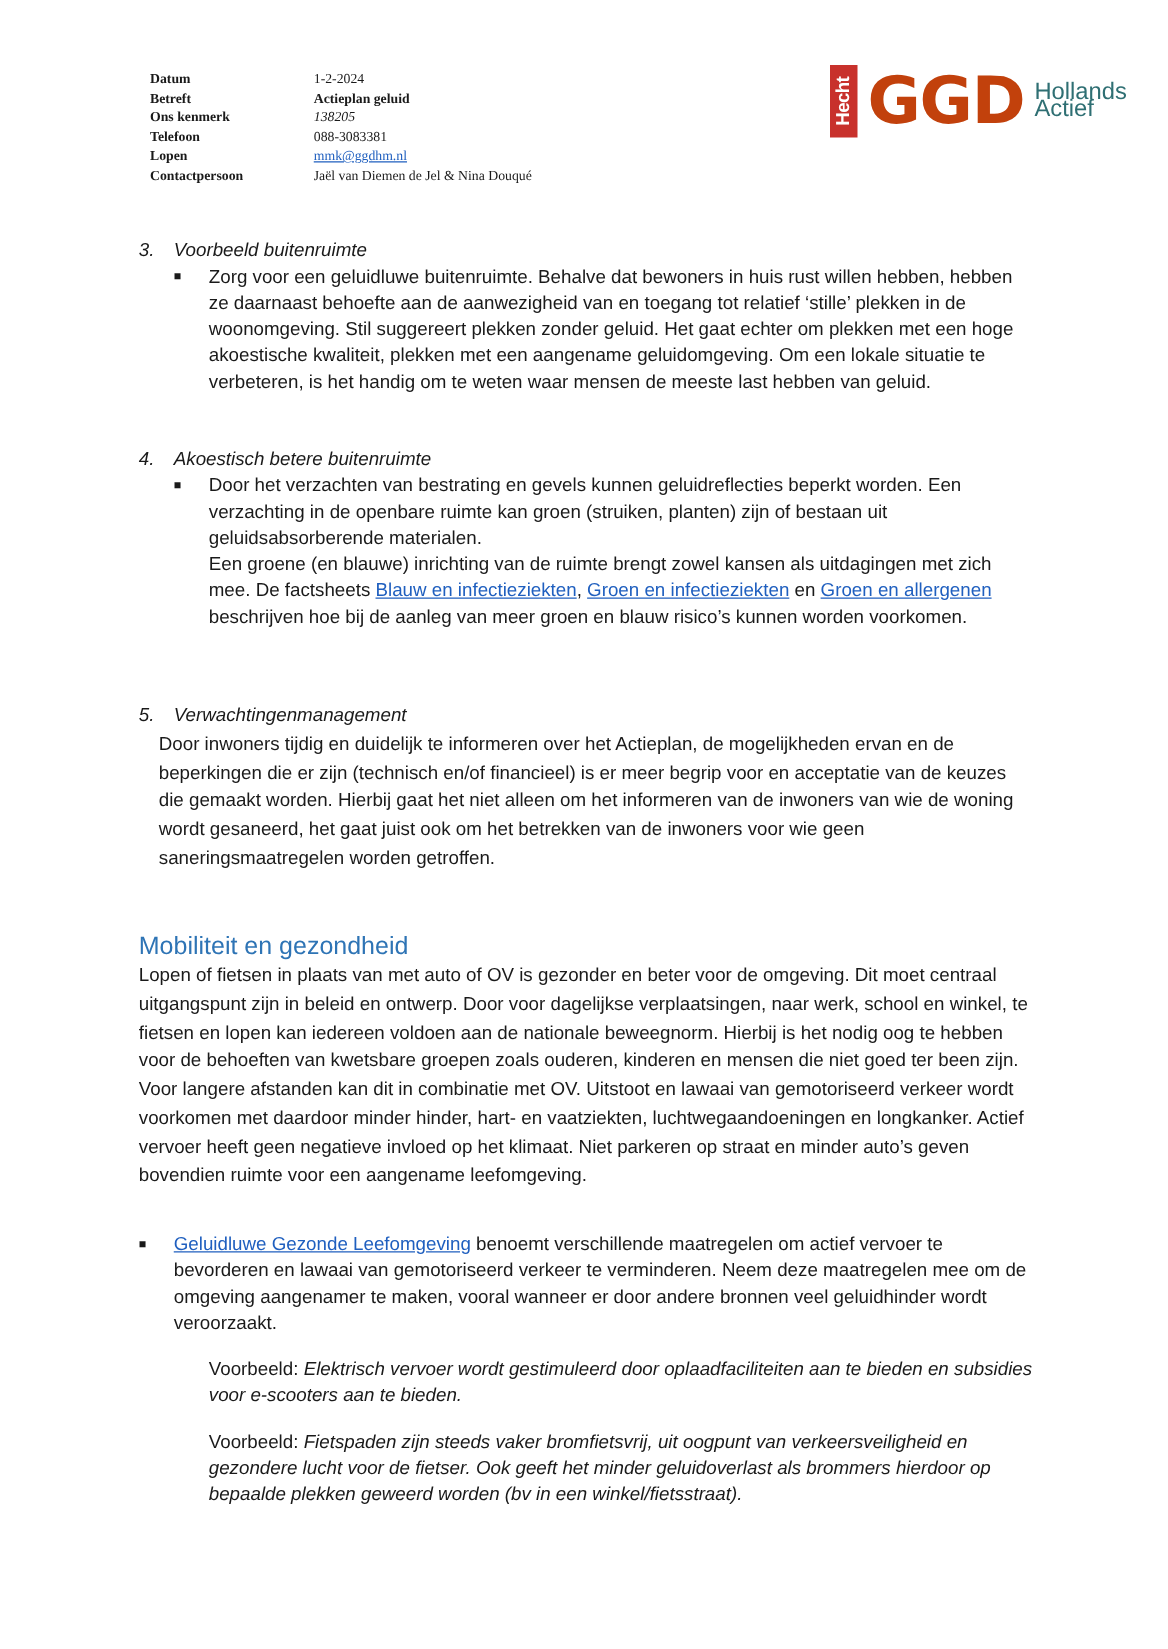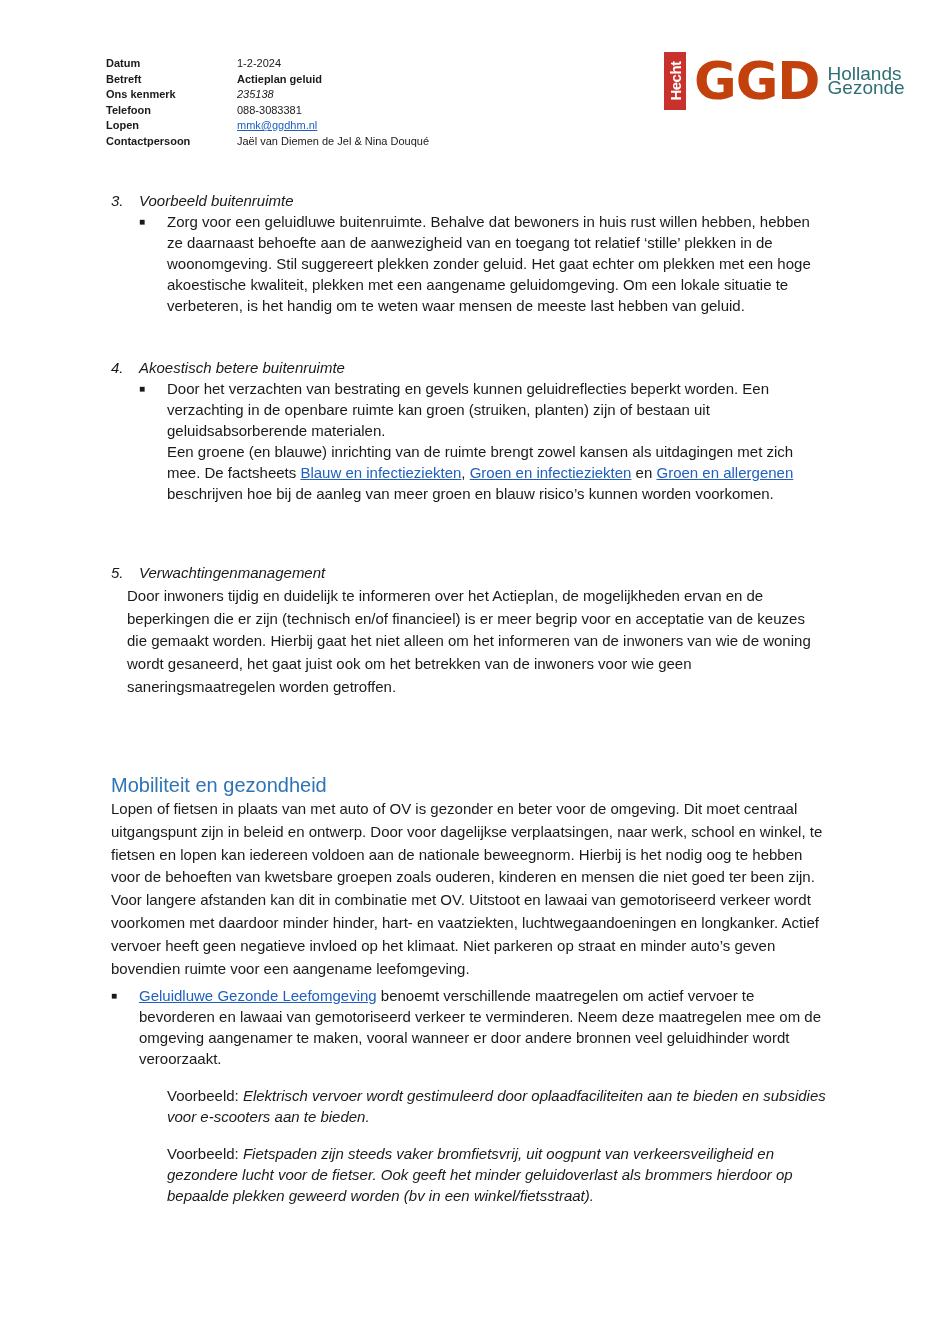--- a/index.html
+++ b/index.html
@@ -1,18 +1,18 @@
 <!DOCTYPE html>
 <html><head>
 <meta charset="utf-8">
 <style>
   html, body { margin: 0; padding: 0; background: #ffffff; }
   body { width: 934px; height: 1319px; position: relative; overflow: hidden;
          font-family: "Liberation Sans", sans-serif; color: #1a1a1a; }
-  .meta { position: absolute; left: 106px; top: 56px; font-size: 11px; line-height: 15.5px; }
+  .meta { position: absolute; left: 120px; top: 56px; font-size: 11px; line-height: 15.5px; font-family: Liberation Serif, serif; }
   .meta-row { display: flex; }
   .meta-label { width: 131px; font-weight: bold; }
   .meta-value.bold { font-weight: bold; text-align: center; }
   .meta-value.italic { font-style: italic; }
   .link { color: #1f5fbf; text-decoration: underline; }
 
   .logo { position: absolute; left: 664px; top: 52px; height: 58px; display: flex; align-items: center; }
   .hecht { width: 22px; height: 58px; background: #c8312c; color: #fff; position: relative; }
   .hecht span { position: absolute; left: 50%; top: 50%; transform: translate(-50%,-50%) rotate(-90deg);
                 font-size: 15px; font-weight: bold; white-space: nowrap; letter-spacing: -0.5px; }
@@ -38,21 +38,21 @@
   <div class="meta-row">
     <span class="meta-label">Datum</span>
     <span class="meta-value">1-2-2024</span>
   </div>
   <div class="meta-row">
     <span class="meta-label">Betreft</span>
     <span class="meta-value bold">Actieplan geluid</span>
   </div>
   <div class="meta-row">
     <span class="meta-label">Ons kenmerk</span>
-    <span class="meta-value italic">235138</span>
+    <span class="meta-value italic">138205</span>
   </div>
   <div class="meta-row">
     <span class="meta-label">Telefoon</span>
     <span class="meta-value">088-3083381</span>
   </div>
   <div class="meta-row">
     <span class="meta-label">Lopen</span>
     <span class="meta-value link">mmk@ggdhm.nl</span>
   </div>
   <div class="meta-row">
@@ -61,21 +61,21 @@
   </div>
 </div>
 
 <div class="logo">
   <div class="hecht">
     <span>Hecht</span>
   </div>
   <div class="ggd">GGD</div>
   <div class="hm">
     <div>Hollands</div>
-    <div>Gezonde</div>
+    <div>Actief</div>
   </div>
 </div>
 
 <div class="content" style="top:190px;">
   <div class="item-head">
     <span class="num">3.</span>
     <span>Voorbeeld buitenruimte</span>
   </div>
   <div class="bullet-block">
     <span class="bullet">■</span>
@@ -98,21 +98,21 @@
 </div>
 
 <div class="content" style="top:562px; line-height:22.8px;">
   <div class="item-head">
     <span class="num">5.</span>
     <span>Verwachtingenmanagement</span>
   </div>
   <div class="indent-28">Door inwoners tijdig en duidelijk te informeren over het Actieplan, de mogelijkheden ervan en de beperkingen die er zijn (technisch en/of financieel) is er meer begrip voor en acceptatie van de keuzes die gemaakt worden. Hierbij gaat het niet alleen om het informeren van de inwoners van wie de woning wordt gesaneerd, het gaat juist ook om het betrekken van de inwoners voor wie geen saneringsmaatregelen worden getroffen.</div>
 </div>
 
-<div class="content" style="top:772px; line-height:22.8px;">
+<div class="content" style="top:744px; line-height:22.8px;">
   <h2>Mobiliteit en gezondheid</h2>
   <div>Lopen of fietsen in plaats van met auto of OV is gezonder en beter voor de omgeving. Dit moet centraal uitgangspunt zijn in beleid en ontwerp. Door voor dagelijkse verplaatsingen, naar werk, school en winkel, te fietsen en lopen kan iedereen voldoen aan de nationale beweegnorm. Hierbij is het nodig oog te hebben voor de behoeften van kwetsbare groepen zoals ouderen, kinderen en mensen die niet goed ter been zijn. Voor langere afstanden kan dit in combinatie met OV. Uitstoot en lawaai van gemotoriseerd verkeer wordt voorkomen met daardoor minder hinder, hart- en vaatziekten, luchtwegaandoeningen en longkanker. Actief vervoer heeft geen negatieve invloed op het klimaat. Niet parkeren op straat en minder auto’s geven bovendien ruimte voor een aangename leefomgeving.</div>
 </div>
 
 <div class="content" style="top:985px;">
   <div style="display:flex;">
     <span class="bullet">■</span>
     <div class="para">
       <span class="link">Geluidluwe Gezonde Leefomgeving</span><span> benoemt verschillende maatregelen om actief vervoer te bevorderen en lawaai van gemotoriseerd verkeer te verminderen. Neem deze maatregelen mee om de omgeving aangenamer te maken, vooral wanneer er door andere bronnen veel geluidhinder wordt veroorzaakt.</span>
     </div>

